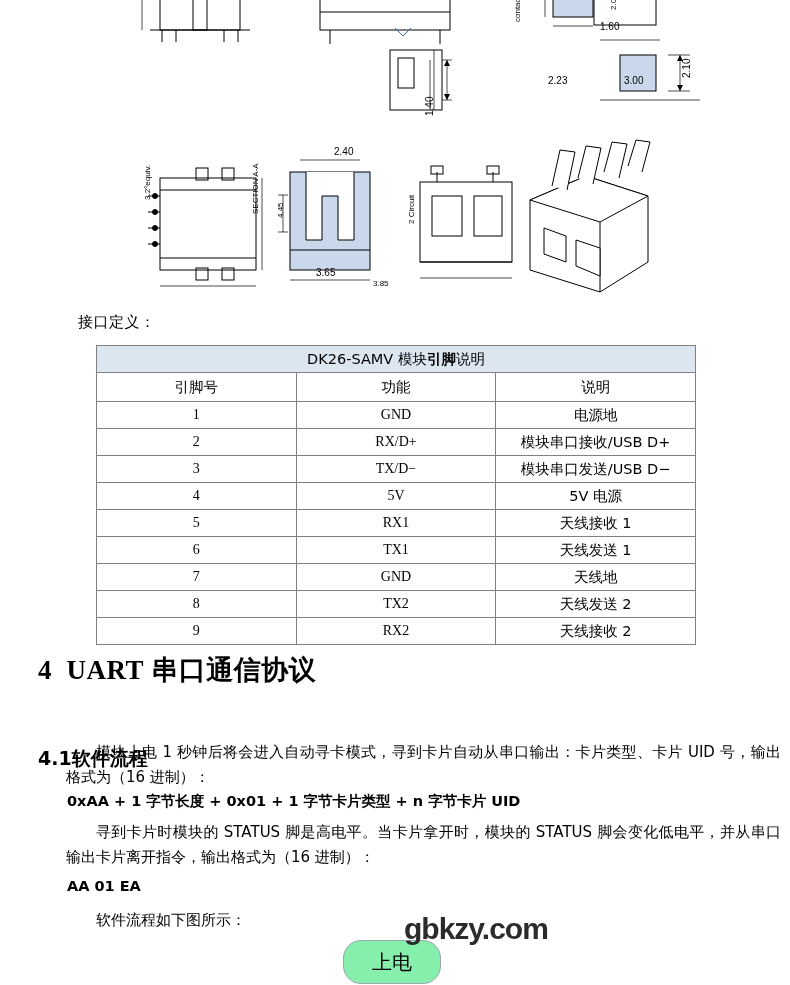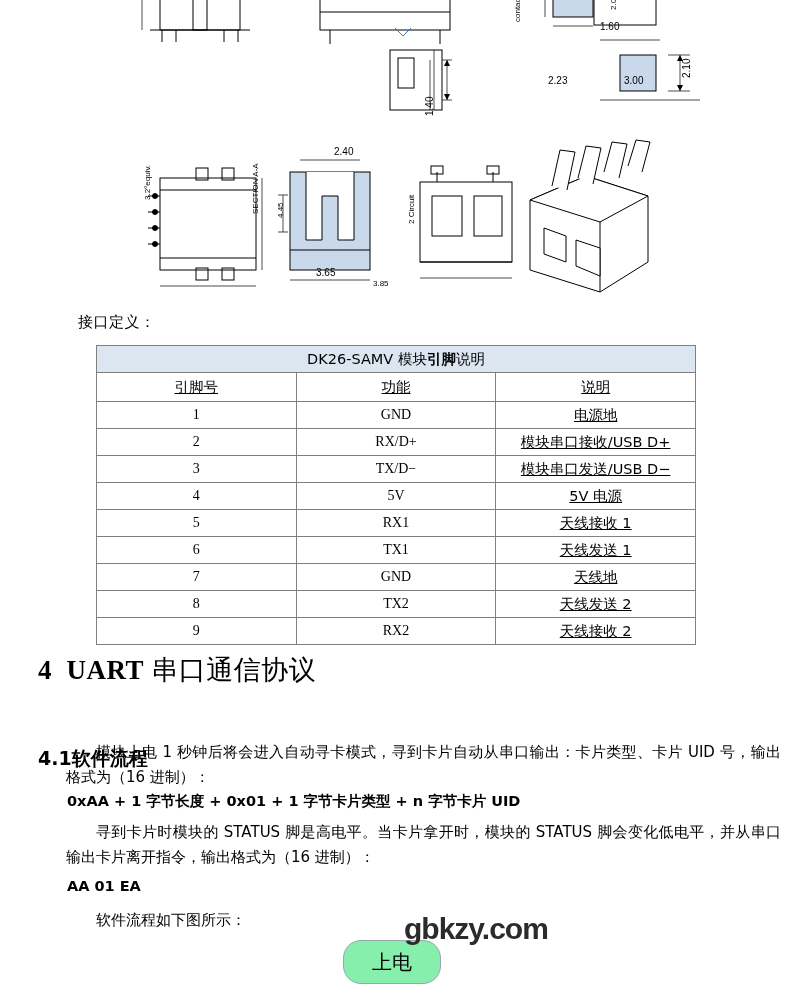--- a/index.html
+++ b/index.html
@@ -63,33 +63,33 @@
   .pin-table .title-row td b { font-weight: 700; }
   .pin-table .head-row td {
     background: #ffffff;
     font-size: 14.5px;
     font-family: "DejaVu Sans", sans-serif;
     height: 28px;
   }
   .pin-table td.c-num { width: 88px; }
   .pin-table td.c-fn  { width: 110px; }
   .pin-table td.c-desc{ width: 402px; }
-  .pin-table .cn { font-family: "DejaVu Sans", sans-serif; font-size: 14.5px; text-decoration: underline; }
+  .pin-table .cn { font-family: "DejaVu Sans", sans-serif; font-size: 14.5px; }
 
   
   .h1 {
     position: absolute;
     left: 38px;
     top: 652px;
     font-size: 27px;
     font-weight: bold;
     font-family: "Liberation Serif", serif;
     letter-spacing: 0.5px;
   }
-  .h1 .cjk { font-family: "DejaVu Sans", sans-serif; font-weight: 400; }
+  .h1 .cjk { font-family: "DejaVu Sans", sans-serif; font-weight: 700; }
   .h2 {
     position: absolute;
     left: 38px;
     top: 702px;
     font-size: 19px;
     font-weight: bold;
     font-family: "DejaVu Sans", sans-serif;
     margin-top: 44px;
   }
   .para {

